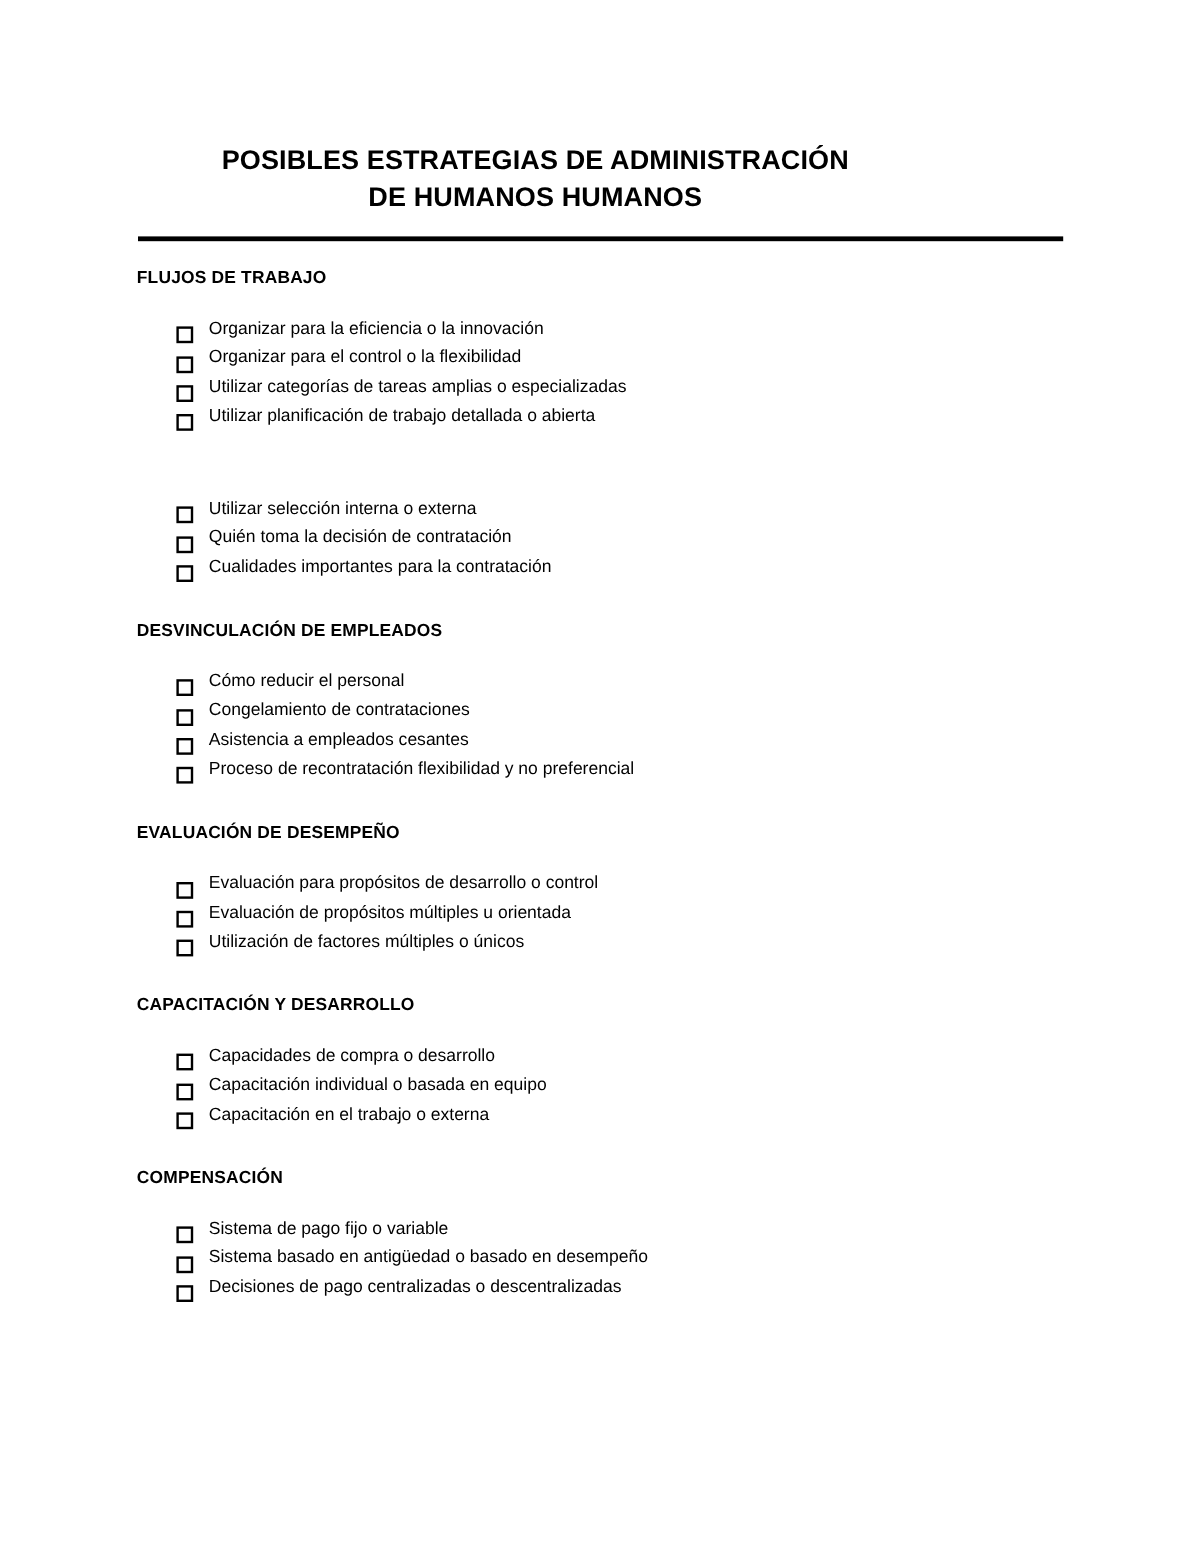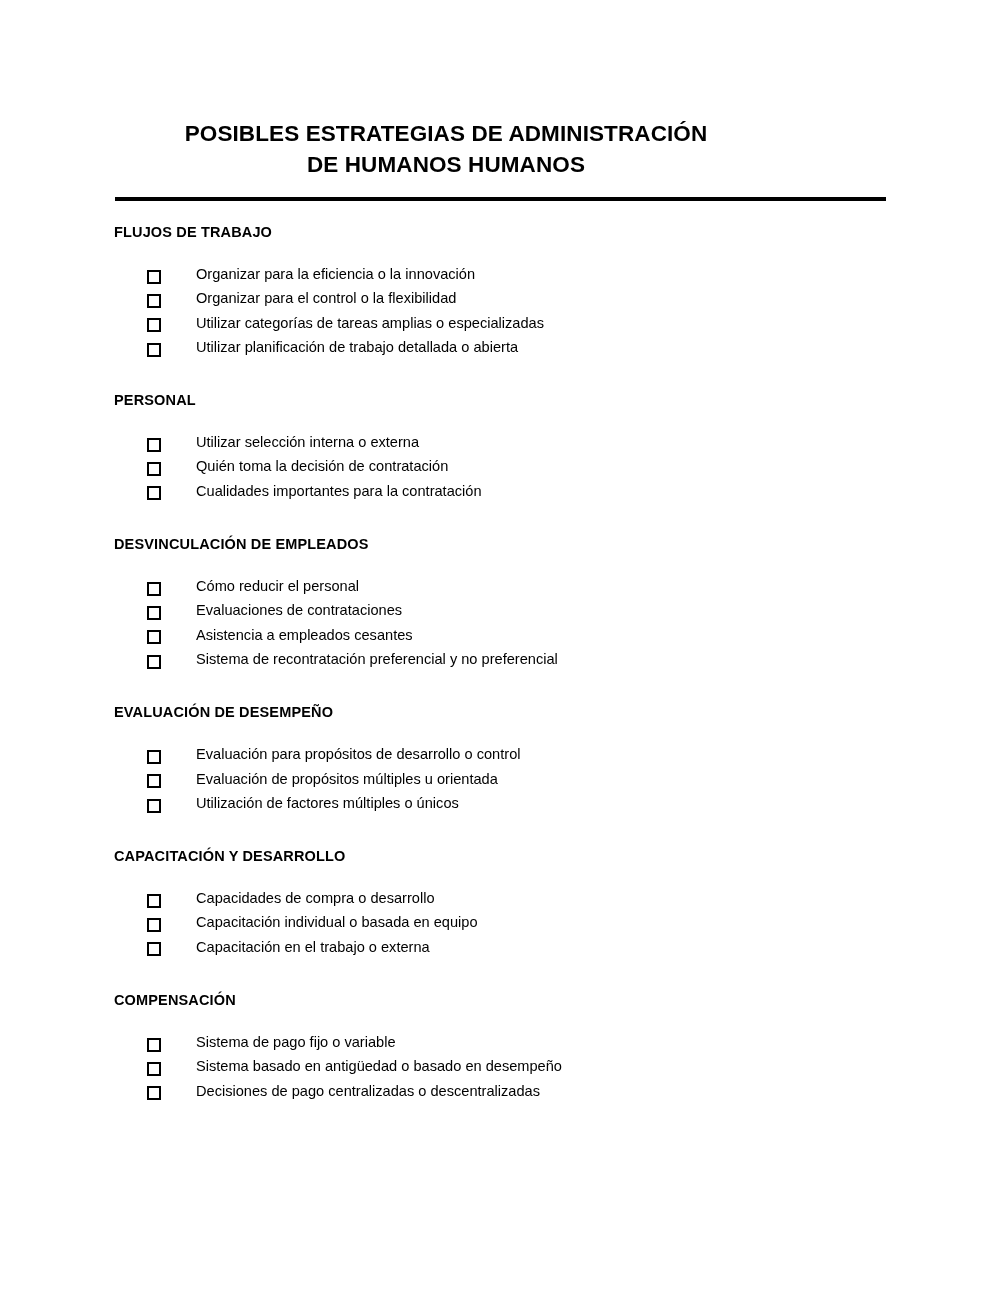--- a/index.html
+++ b/index.html
@@ -80,25 +80,24 @@
   .item-list {
     list-style: none;
     margin: 0;
     padding: 0;
     padding-top: 21px;
     padding-left: 33px;
   }
 
   .item {
     display: flex;
-    align-items: center;
+    align-items: flex-end;
     margin: 0;
     height: 24.3px;
     line-height: 24.3px;
-    gap: 22px;
   }
 
   
   .checkbox-icon {
     flex: 0 0 auto;
     position: relative;
     width: 14px;
     height: 14px;
     margin-top: 5px;
     margin-right: 13px;
@@ -155,21 +154,20 @@
             <span class="checkbox-icon"></span>
             <span class="item-label">Utilizar categorías de tareas amplias o especializadas</span>
           </li>
           <li class="item">
             <span class="checkbox-icon"></span>
             <span class="item-label">Utilizar planificación de trabajo detallada o abierta</span>
           </li>
         </ul>
       </section>
       <section class="section">
-        <h2 class="section-heading">PERSONAL</h2>
         <ul class="item-list">
           <li class="item">
             <span class="checkbox-icon"></span>
             <span class="item-label">Utilizar selección interna o externa</span>
           </li>
           <li class="item">
             <span class="checkbox-icon"></span>
             <span class="item-label">Quién toma la decisión de contratación</span>
           </li>
           <li class="item">
@@ -180,29 +178,29 @@
       </section>
       <section class="section">
         <h2 class="section-heading">DESVINCULACIÓN DE EMPLEADOS</h2>
         <ul class="item-list">
           <li class="item">
             <span class="checkbox-icon"></span>
             <span class="item-label">Cómo reducir el personal</span>
           </li>
           <li class="item">
             <span class="checkbox-icon"></span>
-            <span class="item-label">Evaluaciones de contrataciones</span>
+            <span class="item-label">Congelamiento de contrataciones</span>
           </li>
           <li class="item">
             <span class="checkbox-icon"></span>
             <span class="item-label">Asistencia a empleados cesantes</span>
           </li>
           <li class="item">
             <span class="checkbox-icon"></span>
-            <span class="item-label">Sistema de recontratación preferencial y no preferencial</span>
+            <span class="item-label">Proceso de recontratación flexibilidad y no preferencial</span>
           </li>
         </ul>
       </section>
       <section class="section">
         <h2 class="section-heading">EVALUACIÓN DE DESEMPEÑO</h2>
         <ul class="item-list">
           <li class="item">
             <span class="checkbox-icon"></span>
             <span class="item-label">Evaluación para propósitos de desarrollo o control</span>
           </li>

